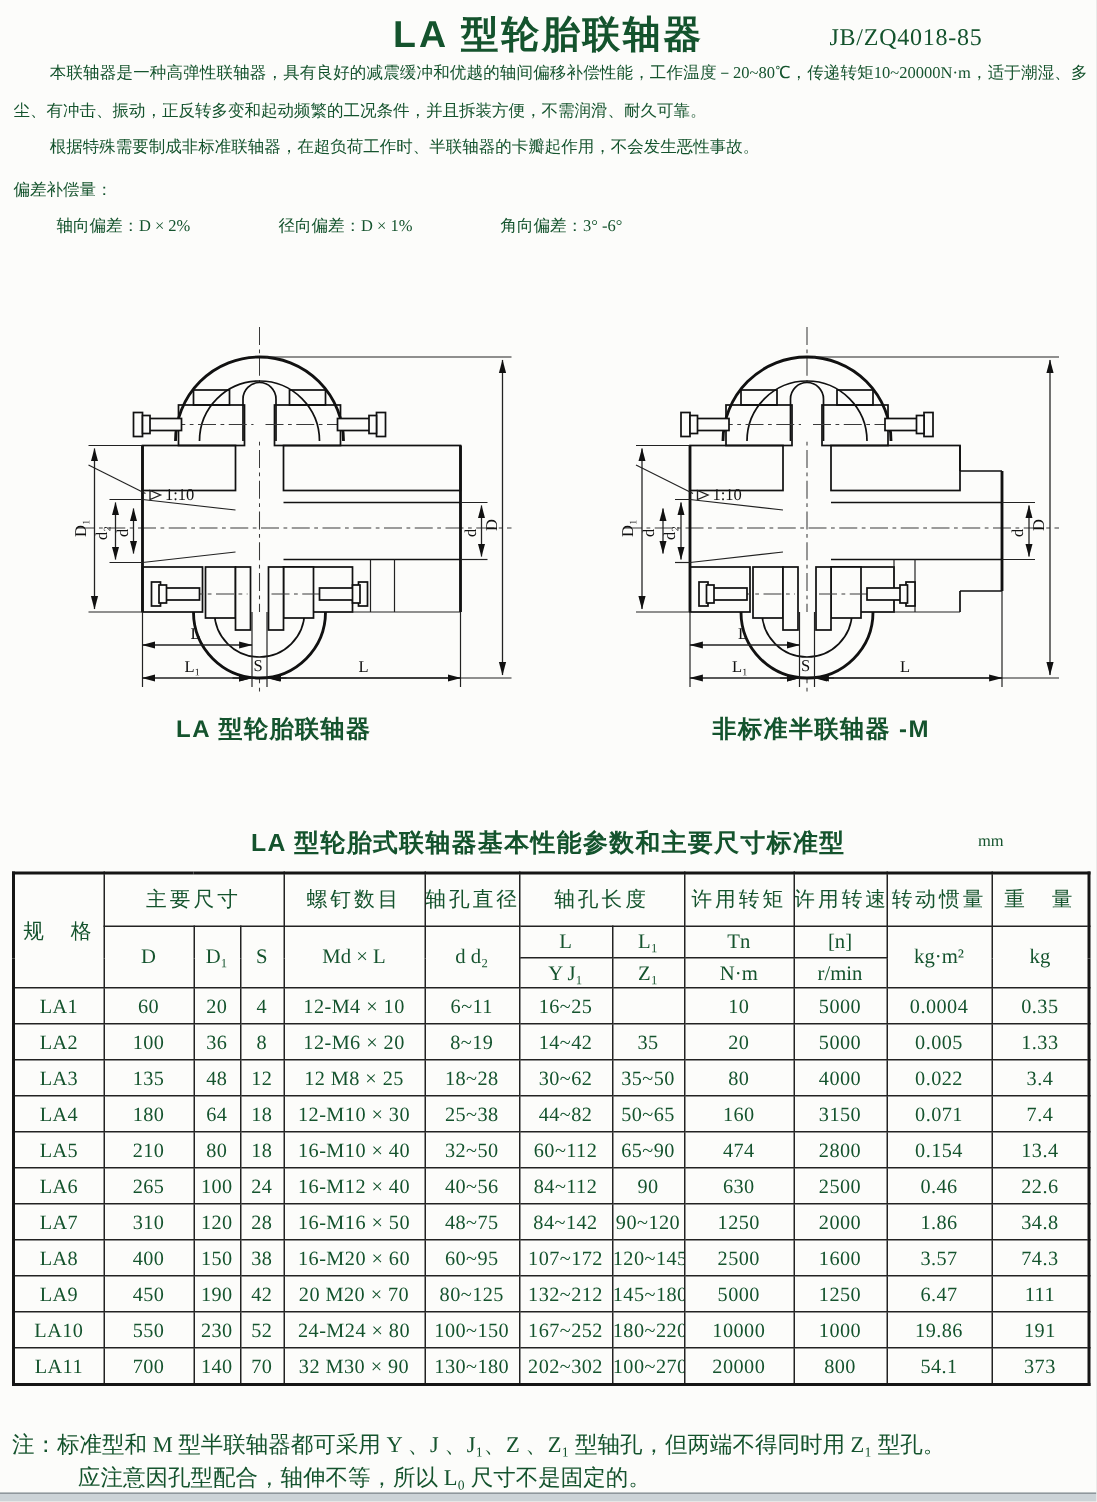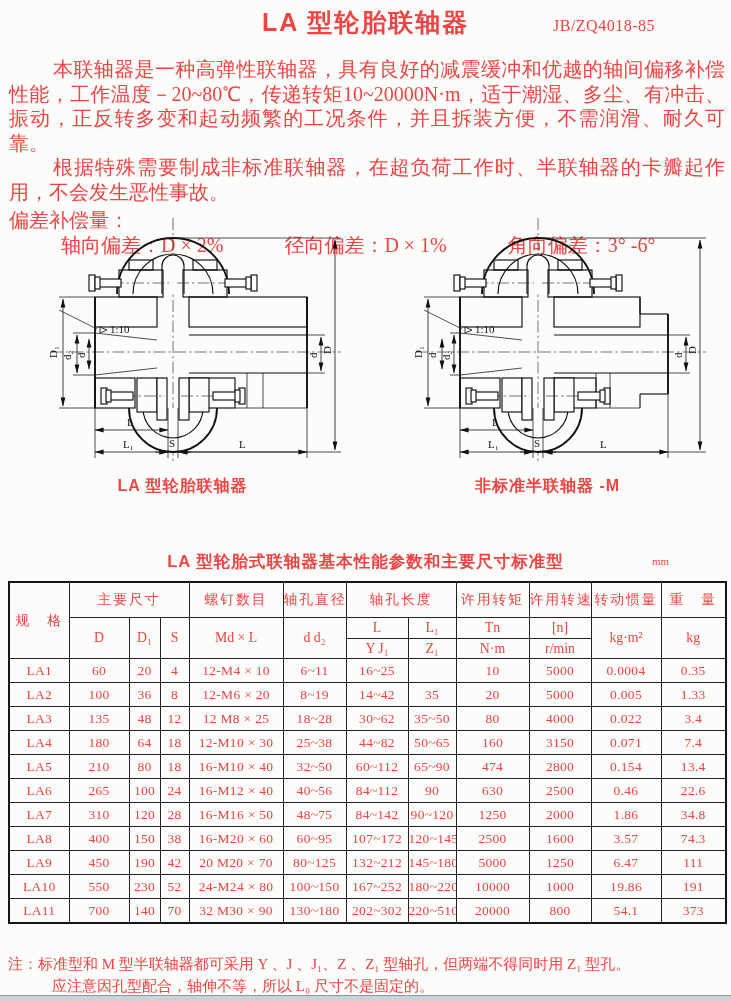--- a/index.html
+++ b/index.html
@@ -1,25 +1,25 @@
 <!DOCTYPE html>
 <html><head>
 <meta charset="utf-8">
 <style>
   html,body{margin:0;padding:0;background:#dcdcdc;}
   .page{position:relative;width:731px;height:1001px;background:#fcfcfa;overflow:hidden;
-        font-family:"Liberation Serif",serif;color:#ef4444;}
+        font-family:"Liberation Serif",serif;color:#14532d;}
   
   .doc-title{position:absolute;left:262px;top:6px;margin:0;
              font-family:"Liberation Sans",sans-serif;font-weight:bold;
              font-size:25px;letter-spacing:2px;}
   .std-no{position:absolute;left:553px;top:17px;font-size:16px;letter-spacing:.5px;}
   
-  .intro{position:absolute;left:9px;top:37px;width:716px;font-size:20px;
-         line-height:24.5px;text-align:justify;margin-top:20px;}
+  .intro{position:absolute;left:9px;top:37px;width:716px;font-size:11px;
+         line-height:24.5px;text-align:justify;}
   .intro p{margin:0;text-indent:2.2em;}
   .intro p.noindent{text-indent:0;margin-top:4px;}
   .intro p.offsets{text-indent:2.6em;}
   .offsets span{margin-right:56px;}
   
   .figures{position:absolute;left:0;top:202px;width:731px;display:flex;}
   .fig{position:relative;width:365px;height:302px;}
   .fig svg{display:block;margin:0 auto;}
   .fig-caption{position:absolute;top:274px;left:0;width:100%;text-align:center;
                font-family:"Liberation Sans",sans-serif;font-weight:bold;
@@ -482,21 +482,21 @@
           <td>191</td>
         </tr>
         <tr>
           <td>LA11</td>
           <td>700</td>
           <td>140</td>
           <td>70</td>
           <td>32 M30 × 90</td>
           <td>130~180</td>
           <td>202~302</td>
-          <td>220~510</td>
+          <td>100~270</td>
           <td>20000</td>
           <td>800</td>
           <td>54.1</td>
           <td>373</td>
         </tr>
       </tbody>
   </table>
 
   <div class="notes">
     <div class="n1"><span>注：</span><span>标准型和 M 型半联轴器都可采用 Y 、J 、J₁、Z 、Z₁ 型轴孔，但两端不得同时用 Z₁ 型孔。</span></div>

